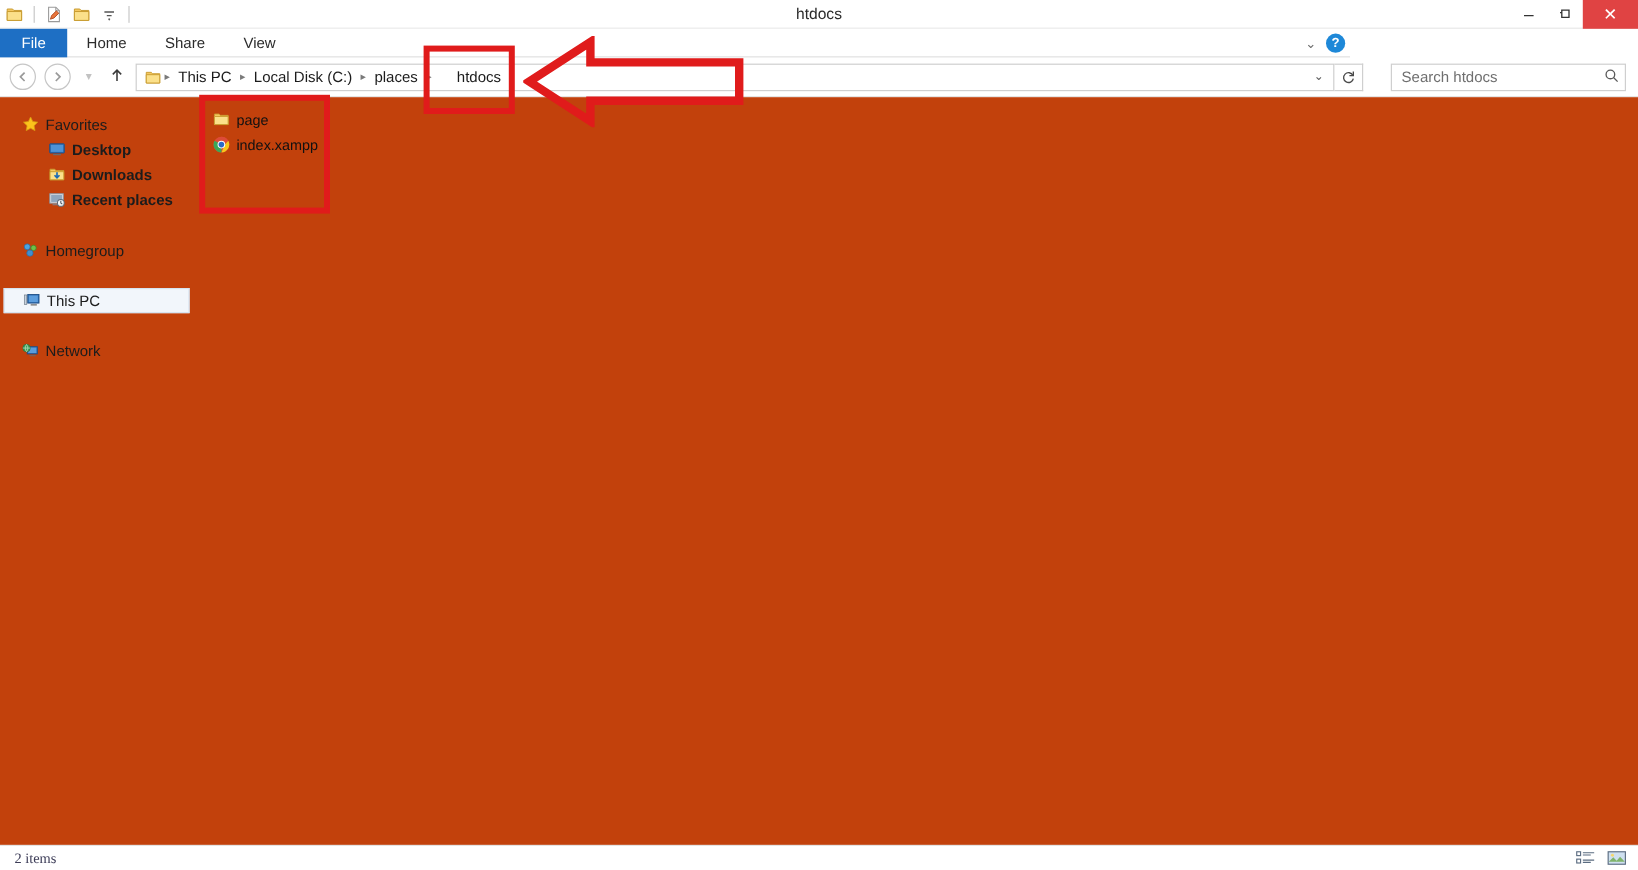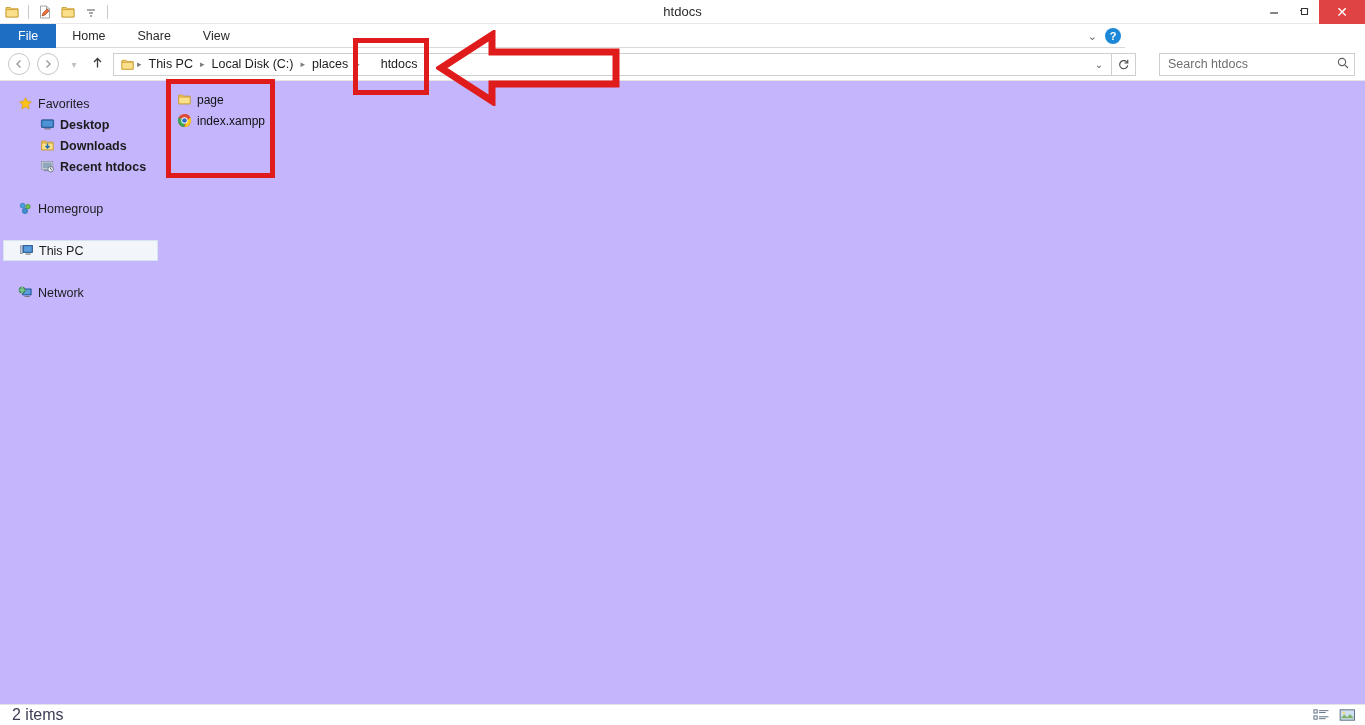--- a/index.html
+++ b/index.html
@@ -130,21 +130,21 @@
     width: 196px; height: 23px;
     border: 1px solid #cfcfcf; background: #fff;
     display: flex; align-items: center; padding: 0 4px 0 8px;
   }
   .search-ph { flex: 1; font-size: 12.5px; color: #6f6f6f; }
 
   
   .body {
     position: absolute; left: 0; top: 81px;
     width: 1365px; height: 624px;
-    background: #c4b5fd;
+    background: #c2410c;
     border-bottom: 1px solid #e4e4e4;
   }
   .navpane {
     position: absolute; left: 0; top: 0;
     width: 165px; height: 624px;
     padding-top: 12px;
   }
   .nav-item {
     display: flex; align-items: center;
     height: 21px; padding-left: 18px;
@@ -169,21 +169,21 @@
   }
   .file-ico { width: 20px; display: flex; align-items: center; }
 
   
   .statusbar {
     position: absolute; left: 0; bottom: 0;
     width: 1365px; height: 20px;
     background: #ffffff;
     display: flex; align-items: center;
   }
-  .status-text { margin-left: 12px; font-size: 16px; color: #3c3c57; }
+  .status-text { margin-left: 12px; font-size: 12px; color: #3c3c57; font-family: Liberation Serif, serif; }
   .view-btns {
     margin-left: auto; margin-right: 8px;
     display: flex; align-items: center; gap: 6px;
   }
   .view-btn { width: 20px; height: 16px; display: flex; align-items: center; justify-content: center; }
 
   
   .anno-box {
     position: absolute;
     border: 5px solid #e01b1b;
@@ -352,21 +352,21 @@
       <div class="nav-item child">
         <span class="nav-ico">
           <svg width="15" height="15" viewBox="0 0 16 16">
             <rect x="1.6" y="2.6" width="12" height="8.4" fill="#d6dce4" stroke="#8b96a3" stroke-width="0.8"></rect>
             <rect x="2.8" y="3.7" width="9.6" height="6.2" fill="#8fa6bd"></rect>
             <path d="M4 12.4h8.5" stroke="#7b8794" stroke-width="1"></path>
             <circle cx="11.4" cy="10.8" r="3" fill="#f2f4f7" stroke="#5f6b78" stroke-width="0.9"></circle>
             <path d="M11.4 8.9v2l1.3 0.9" stroke="#3d4852" stroke-width="0.9" fill="none"></path>
           </svg>
         </span>
-        <span>Recent htdocs</span>
+        <span>Recent places</span>
       </div>
 
       <div class="nav-gap"></div>
 
       <div class="nav-item">
         <span class="nav-ico">
           <svg width="15" height="15" viewBox="0 0 16 16">
             <circle cx="5" cy="5" r="2.6" fill="#4aa3e0" stroke="#2a6fa8" stroke-width="0.7"></circle>
             <circle cx="10.6" cy="6" r="2.4" fill="#6fc04a" stroke="#3f8a25" stroke-width="0.7"></circle>
             <circle cx="7.4" cy="10.6" r="2.8" fill="#3f8fd0" stroke="#2a6fa8" stroke-width="0.7"></circle>

